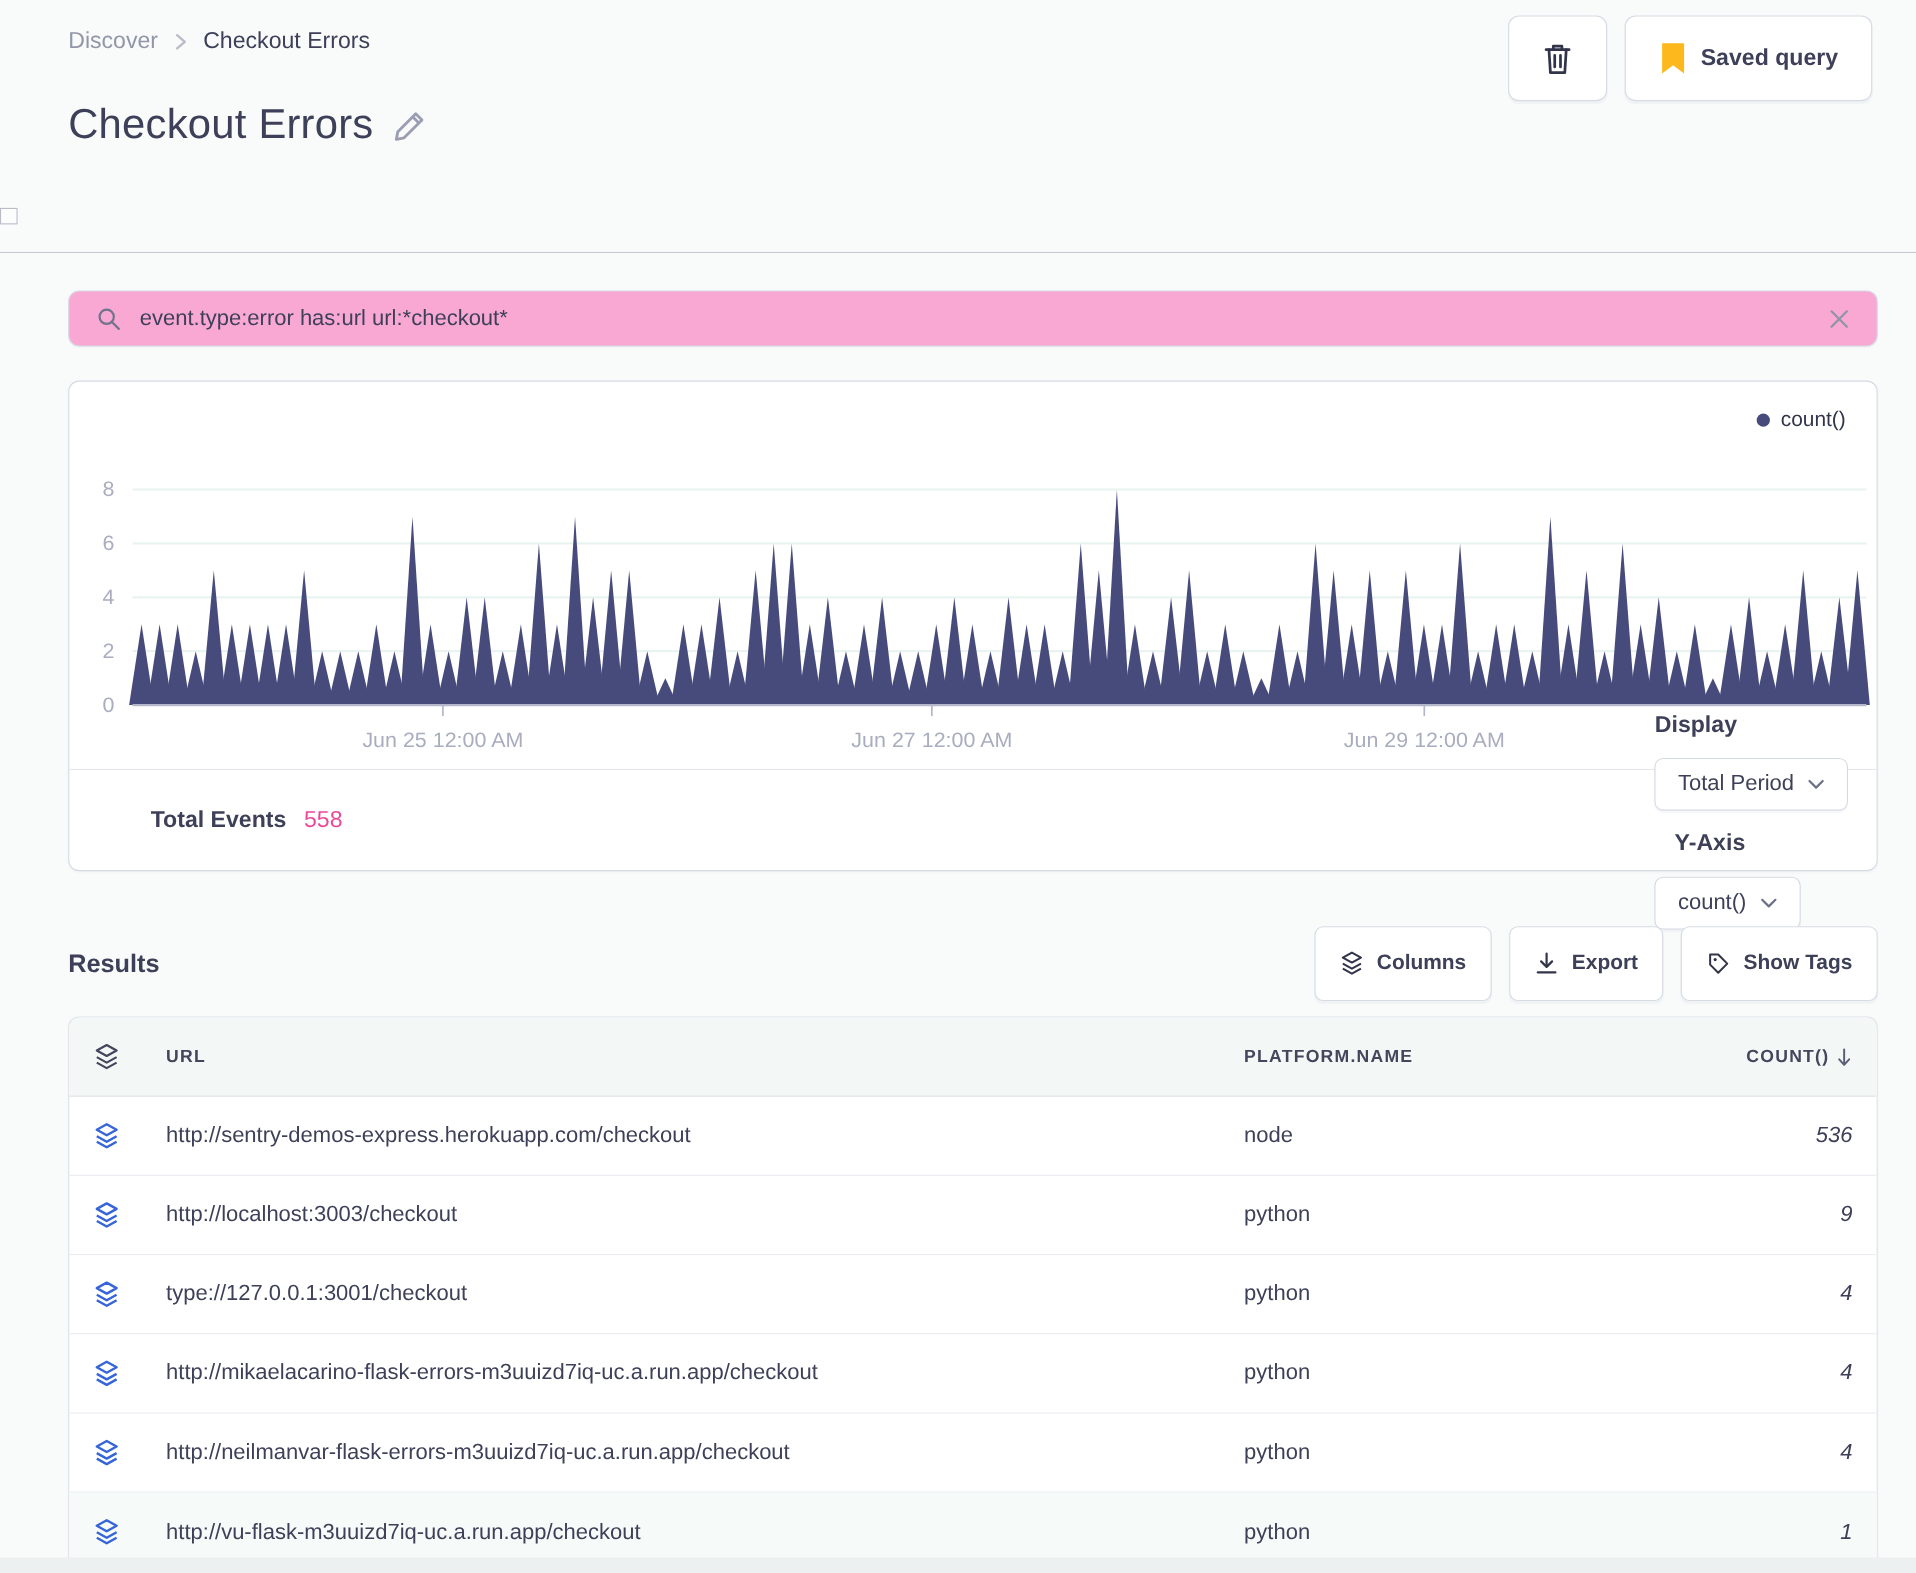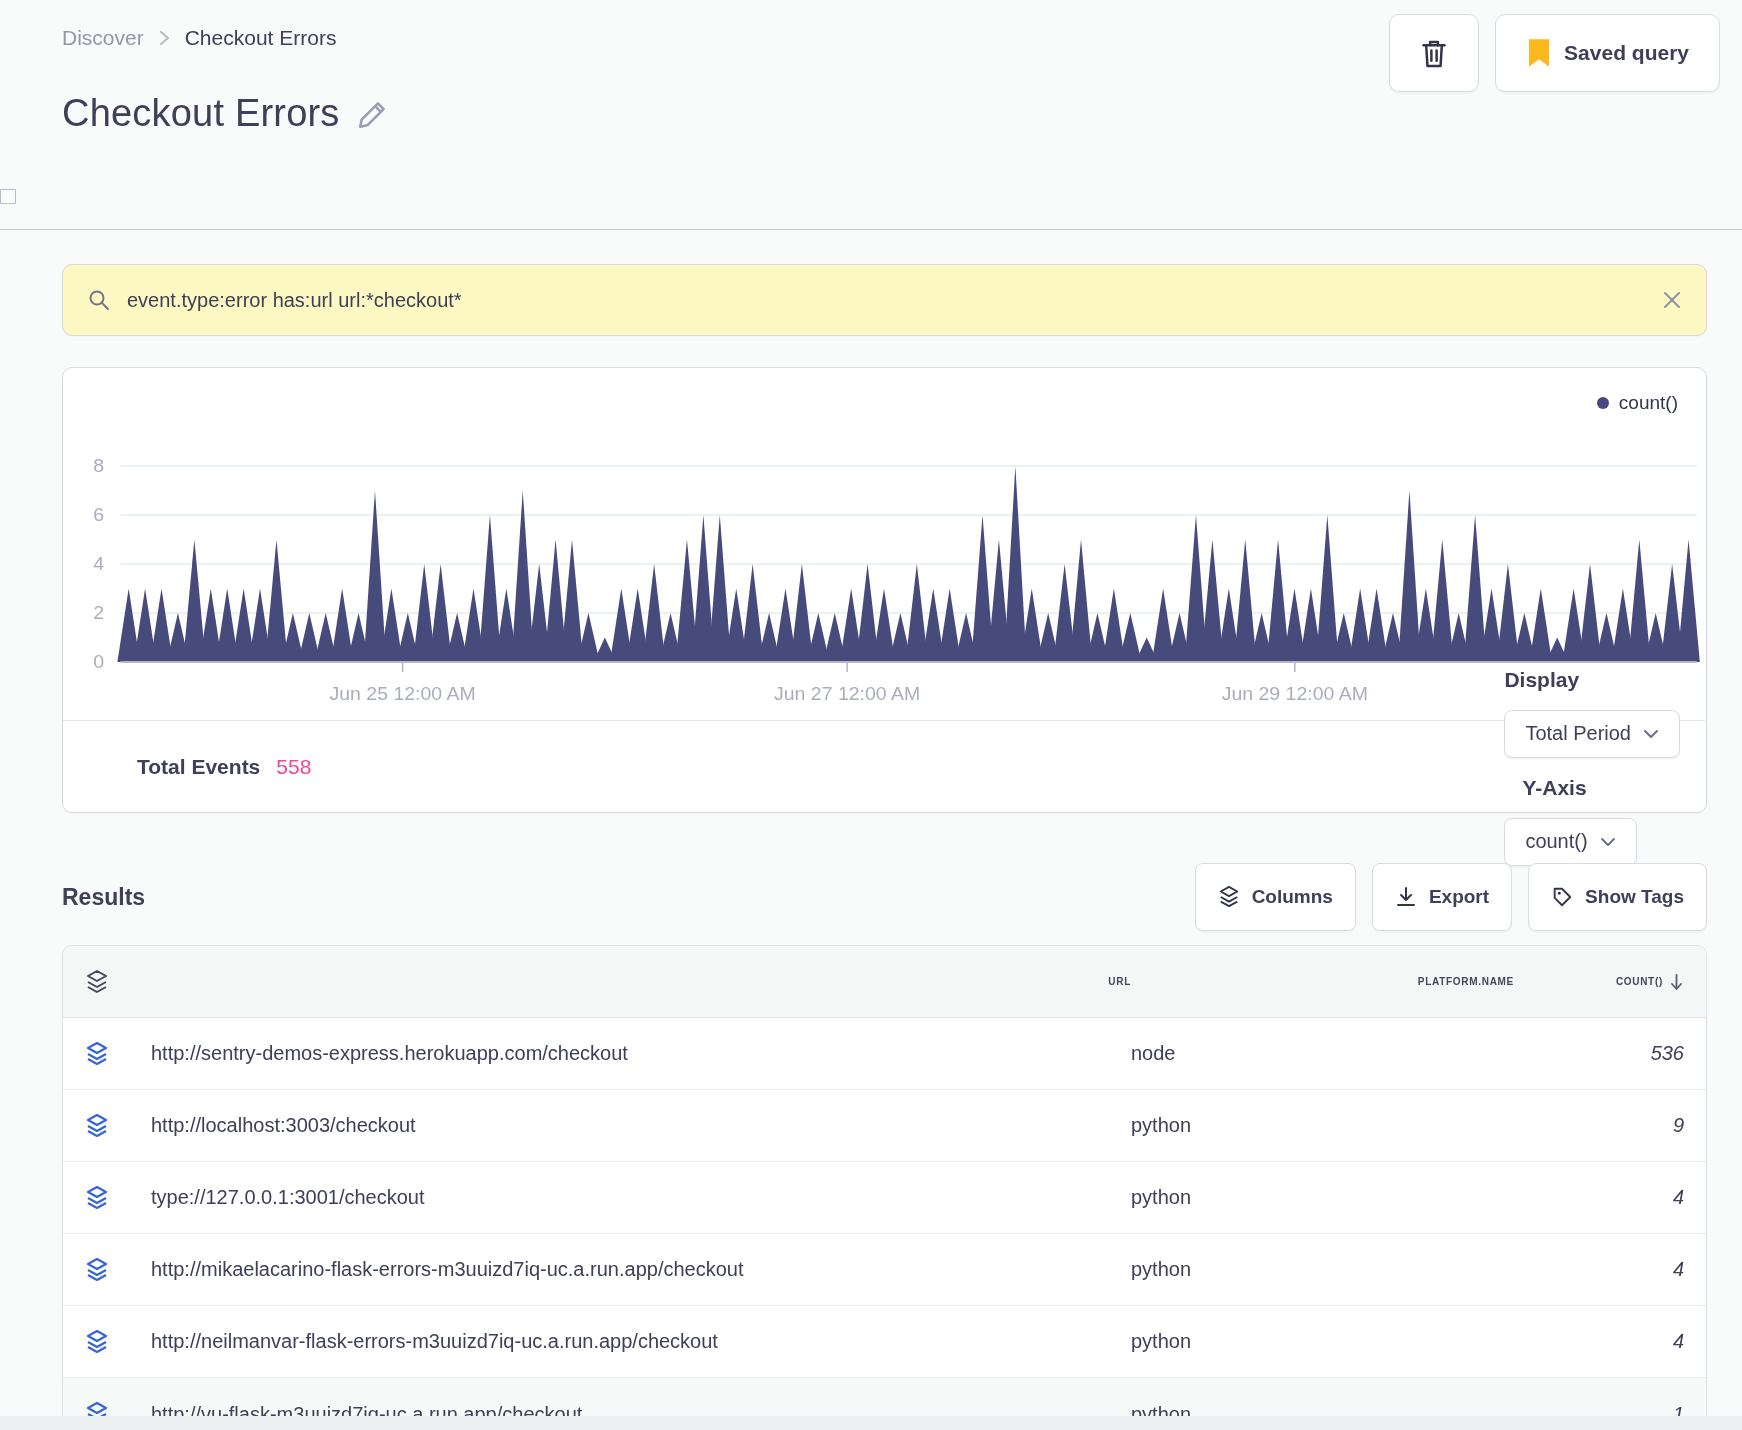--- a/index.html
+++ b/index.html
@@ -14,34 +14,34 @@
 
   
   .page-header{ position:relative; height:230px; border-bottom:1px solid #c5c8d5; padding:26px 35px 0 62px; }
   .collapse-tab{ position:absolute; left:0; top:189px; width:16px; height:15px; background:#fbfdfc; border:1px solid #b9bcc9; }
   .breadcrumb{ display:flex; align-items:center; gap:14px; font-size:21px; }
   .crumb-parent{ color:#9296a8; }
   .crumb-current{ color:#3d4058; }
   .crumb-sep{ display:flex; align-items:center; color:#b9bcc9; }
   .title-row{ margin-top:42px; display:flex; align-items:center; gap:16px; }
   .page-title{ font-size:38px; font-weight:500; letter-spacing:.2px; color:#3d4058; }
-  .header-actions{ position:absolute; top:14px; right:22px; display:flex; gap:16px;align-items:flex-end; }
+  .header-actions{ position:absolute; top:14px; right:40px; display:flex; gap:16px;align-items:flex-end; }
   .btn{
     background:#fff; border:1px solid #d8dbe4; border-radius:10px;
     display:flex; align-items:center; justify-content:center; gap:12px;
     color:#3d4058; font-weight:bold; cursor:pointer;
     box-shadow:0 2px 1px rgba(50,55,90,.04);
   }
   .btn-icon-only{ width:90px; height:78px; }
   .btn-saved{ height:78px; padding:0 30px; font-size:21px; }
 
   
   .main{ padding:0 35px 0 62px; }
   .search-bar{
-    margin-top:34px; height:72px; background:#fef9c3; border:1px solid #d4d8e2; border-radius:10px;
+    margin-top:34px; height:51px; background:#f9a8d4; border:1px solid #d4d8e2; border-radius:10px;
     display:flex; align-items:center; padding:0 24px; gap:16px;
     box-shadow:0 1px 1px rgba(50,55,90,.03);
   }
   .search-query{ flex:1; font-size:20px; color:#3d4058; }
 
   
   .chart-panel{
     margin-top:31px; background:#fff; border:1px solid #d6dae3; border-radius:10px;
     box-shadow:0 1px 2px rgba(50,55,90,.03);
   }
@@ -71,21 +71,21 @@
   .results-buttons{ margin-left:auto; display:flex; gap:16px; }
   .btn-small{ height:68px; padding:0 22px; font-size:19px; border-radius:8px; }
 
   
   .results-table{
     margin-top:14px; background:#fff; border:1px solid #dfe3e9; border-radius:10px; overflow:hidden;
     box-shadow:0 1px 2px rgba(50,55,90,.04);
   }
   .t-row{ display:grid; grid-template-columns:66px 980px 1fr 170px; align-items:center; padding:0 22px; height:72px; }
   .t-head{ background:#f3f7f6; border-bottom:1px solid #dfe3e9; }
-  .t-head .t-cell{ font-size:10px; font-weight:bold; letter-spacing:.07em; color:#43465c; text-transform:uppercase;text-align:right; }
+  .t-head .t-cell{ font-size:16px; font-weight:bold; letter-spacing:.07em; color:#43465c; text-transform:uppercase; }
   .t-cell{ font-size:20px; color:#3d4058; white-space:nowrap; overflow:hidden; }
   .t-cell.num{ text-align:right;font-style:italic; }
   .t-cell.count-head{ display:flex; align-items:center; justify-content:flex-end; gap:6px; }
   .t-body .t-row{ border-bottom:1px solid #e9ecf1; }
   .t-body .t-row:last-child{ border-bottom:none; background:#f6faf8; }
   .icon-cell{ display:flex; align-items:center; }
 
   svg.ic{ display:block; }
 </style>
 </head>

